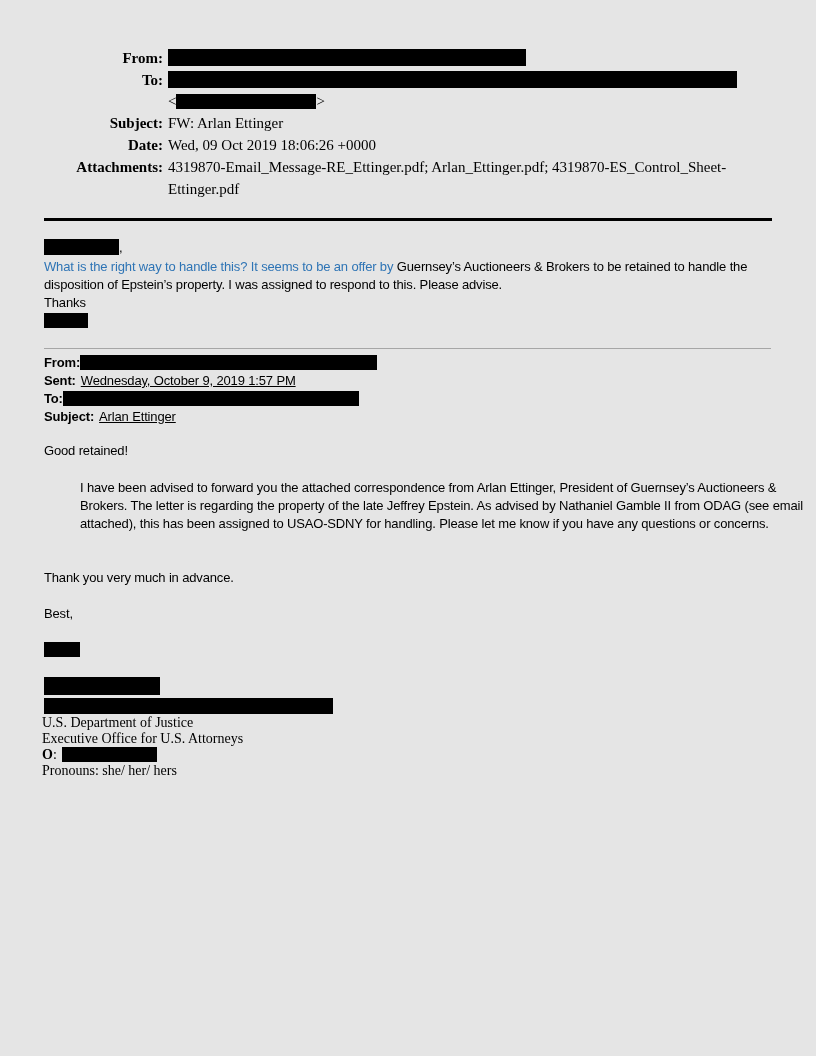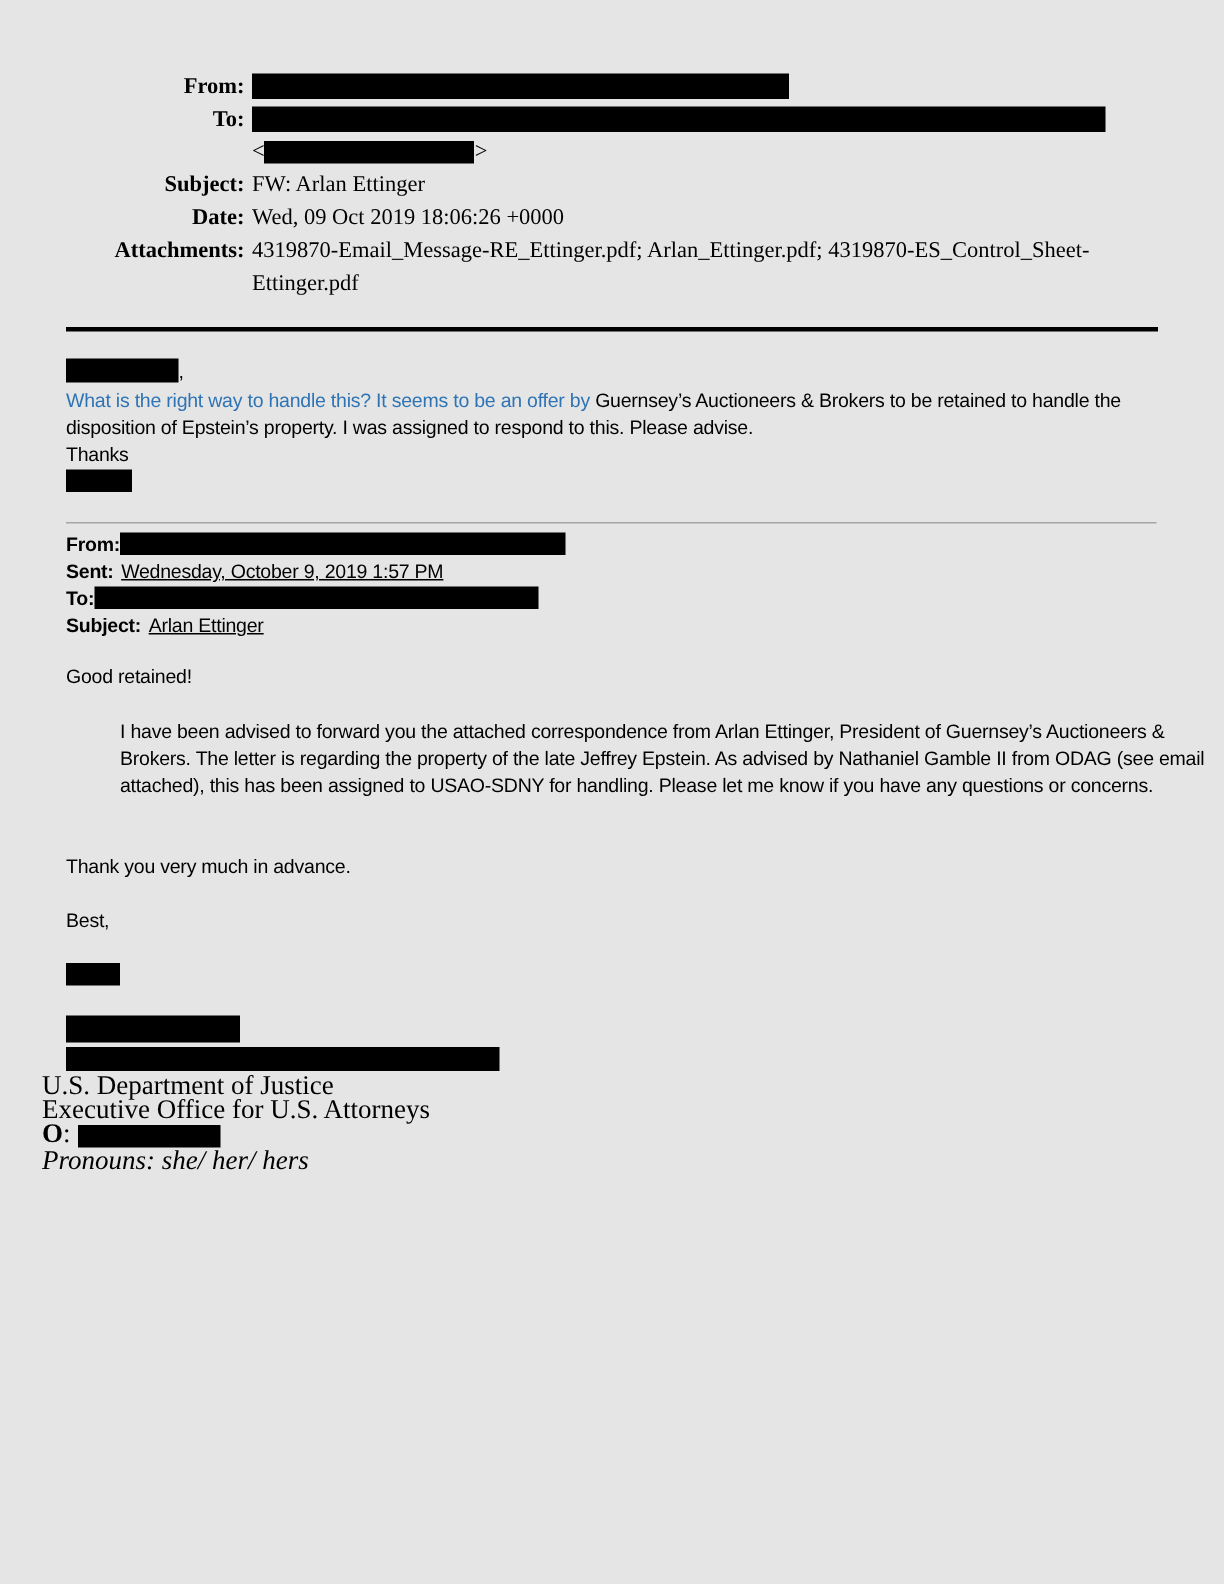--- a/index.html
+++ b/index.html
@@ -41,24 +41,24 @@
   .greeting{position:absolute;left:44px;top:442px;width:727px;}
   .mainpara{position:absolute;left:44px;top:479px;width:727px;margin-left:36px;}
   .thankyou{position:absolute;left:44px;top:569px;width:727px;}
   .closing{position:absolute;left:44px;top:605px;width:727px;}
 
   .bar-best{position:absolute;left:44px;top:642px;width:36px;height:15px;background:var(--redaction,#000);}
   .bar-sig1{position:absolute;left:44px;top:677px;width:116px;height:18px;background:var(--redaction,#000);}
   .bar-sig2{position:absolute;left:44px;top:698px;width:289px;height:16px;background:var(--redaction,#000);}
 
   
-  .sig{position:absolute;left:28px;top:715px;width:400px;
-       font-family:"Liberation Serif",serif;font-size:18px;line-height:16px;}
+  .sig{position:absolute;left:42px;top:715px;width:400px;
+       font-family:"Liberation Serif",serif;font-size:14px;line-height:16px;}
   .sig .bold{font-weight:bold;}
-  .sig .italic{font-style:italic;}
+  .sig .italic{}
   .sig .bar{width:95px;height:15px;margin-left:5px;vertical-align:text-bottom;}
 </style>
 </head>
 <body>
 
 <div class="page">
 
   <div class="hdr">
     <div class="hrow">
       <div class="hlabel">From:</div>

